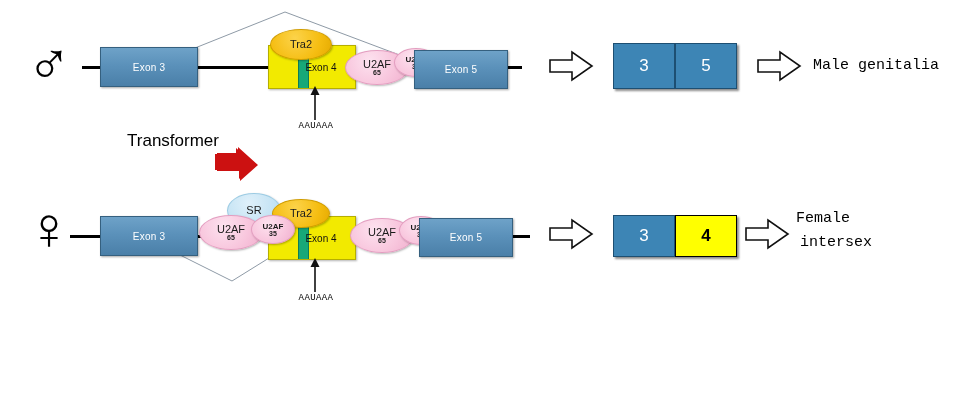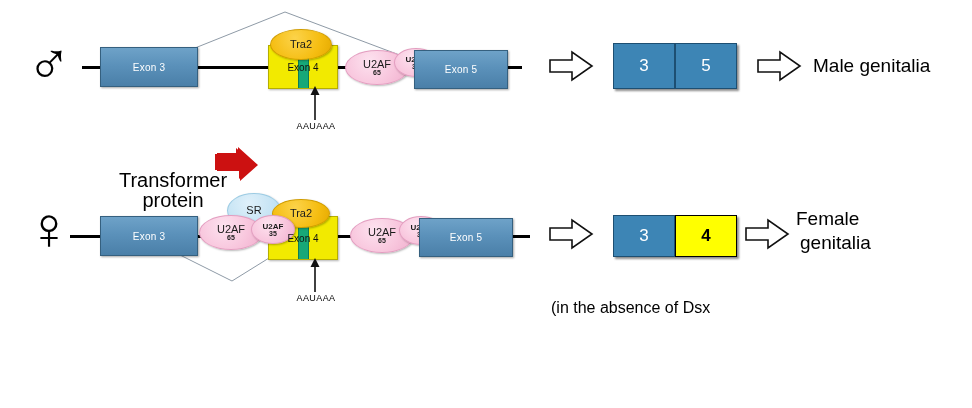--- a/index.html
+++ b/index.html
@@ -19,21 +19,21 @@
     color:#ffffff;
     display:flex;align-items:center;justify-content:center;
     font-size:10px;letter-spacing:.2px;white-space:nowrap;
   }
   
   .exon-yellow{
     background:#f2ea00;
     border:1px solid #b6ae00;
     box-shadow:1px 1px 2px rgba(0,0,0,.3);
     display:flex;align-items:center;justify-content:center;
-    font-size:10px;color:#111;white-space:nowrap;
+    font-size:10px;color:#111;white-space:nowrap;padding-left:18px;
   }
   .greenstripe{
     position:absolute;top:0;bottom:0;width:9px;
     background:#17a878;border-left:1px solid #0d7d57;border-right:1px solid #0d7d57;
   }
   .exon4label{position:relative;z-index:3;font-size:10px;color:#111;}
 
   
   .oval{
     border-radius:50%;
@@ -47,24 +47,24 @@
              border:1px solid #d19d00;color:#1a1a1a;}
   .ov-blue{background:radial-gradient(circle at 40% 28%,#dff0fa 0%,#c6e4f4 60%,#b3dbef 100%);
            border:1px solid #9ccbe3;color:#1a1a1a;}
   .ov-main{font-size:11px;}
   .ov-sub{font-size:7px;font-weight:bold;margin-top:-1px;}
   .ov-bold{font-size:8px;font-weight:bold;}
   .ov-bold-sub{font-size:7px;font-weight:bold;margin-top:-1px;}
 
   
   .txt{color:#000;white-space:pre;}
-  .t-transformer{font-size:20px;line-height:20px;text-align:center;margin-top:39px;}
-  .t-result{font-size:19px;line-height:24px;}
+  .t-transformer{font-size:17px;line-height:20px;text-align:center;}
+  .t-result{font-size:15px;line-height:24px;font-family:Liberation Mono, monospace;}
   .t-note{font-size:16px;line-height:21px;}
-  .t-aauaaa{font-size:9px;letter-spacing:.4px;}
+  .t-aauaaa{font-size:9px;letter-spacing:.4px;font-family:Liberation Mono, monospace;}
 
   
   .chip-row{display:flex;box-shadow:2px 2px 2px rgba(0,0,0,.45);}
   .chip{display:flex;align-items:center;justify-content:center;
         font-size:17px;font-weight:normal;}
   .chip-blue{background:#3d85b5;color:#ffffff;border:1px solid #1d4f72;}
   .chip-yellow{background:#ffff00;color:#000000;border:1px solid #000000;font-weight:bold;}
 
   svg{display:block;overflow:visible;}
 </style>
@@ -128,21 +128,20 @@
     </div>
   </div>
 
   <svg class="abs" style="left:757px;top:50px;width:45px;height:32px;">
     <polygon points="1,10 23,10 23,2 43,16 23,30 23,22 1,22" fill="#ffffff" stroke="#111111" stroke-width="1.6" stroke-linejoin="miter"></polygon>
   </svg>
 
   <div class="abs txt t-result" style="left:813px;top:54px;">Male genitalia</div>
 
   <div class="abs txt t-transformer" style="left:103px;top:131px;width:140px;text-align:center;">Transformer</div>
-  <div class="abs txt t-transformer" style="left:103px;top:151px;width:140px;text-align:center;">protein</div>
 
   <svg class="abs" style="left:215px;top:148px;width:50px;height:42px;">
     <g fill="#cc1111">
       <polygon points="0,6 21,6 21,0 40,16 24,31 24,22 0,22"></polygon>
     </g>
     <polygon points="2,5 23,5 23,-1 43,17 25,33 25,23 2,23" fill="#cc1111"></polygon>
   </svg>
 
   <div class="abs txt" style="left:18px;top:196px;width:62px;height:70px;font-size:60px;line-height:66px;
               text-align:center;font-weight:bold;">♀</div>
@@ -212,17 +211,16 @@
     <div class="chip chip-yellow" style="width:60px;height:40px;">
       <span>4</span>
     </div>
   </div>
 
   <svg class="abs" style="left:745px;top:218px;width:45px;height:32px;">
     <polygon points="1,10 23,10 23,2 43,16 23,30 23,22 1,22" fill="#ffffff" stroke="#111111" stroke-width="1.6" stroke-linejoin="miter"></polygon>
   </svg>
 
   <div class="abs txt t-result" style="left:796px;top:207px;">Female</div>
-  <div class="abs txt t-result" style="left:800px;top:231px;">genitalia</div>
-
-  <div class="abs txt t-note" style="left:551px;top:297px;">(in the absence of Dsx</div>
+  <div class="abs txt t-result" style="left:800px;top:231px;">intersex</div>
+
 
 </div>
 
 </body></html>

